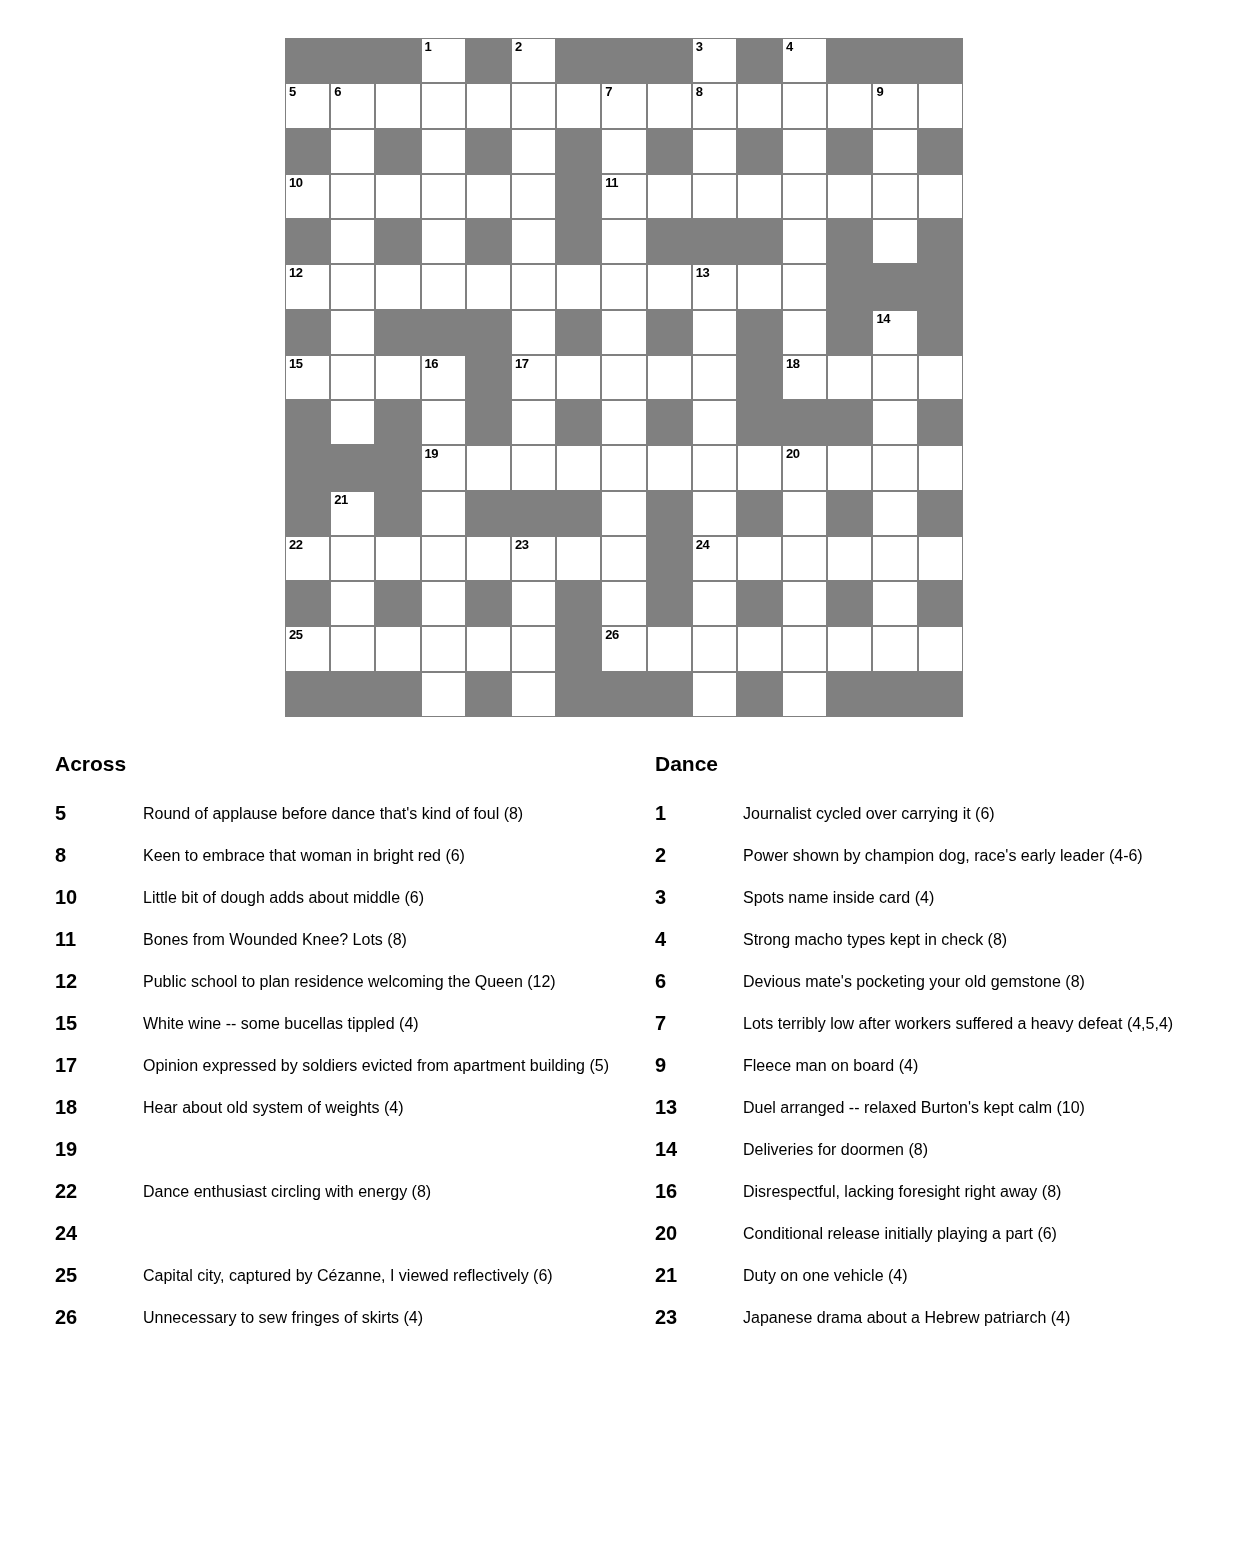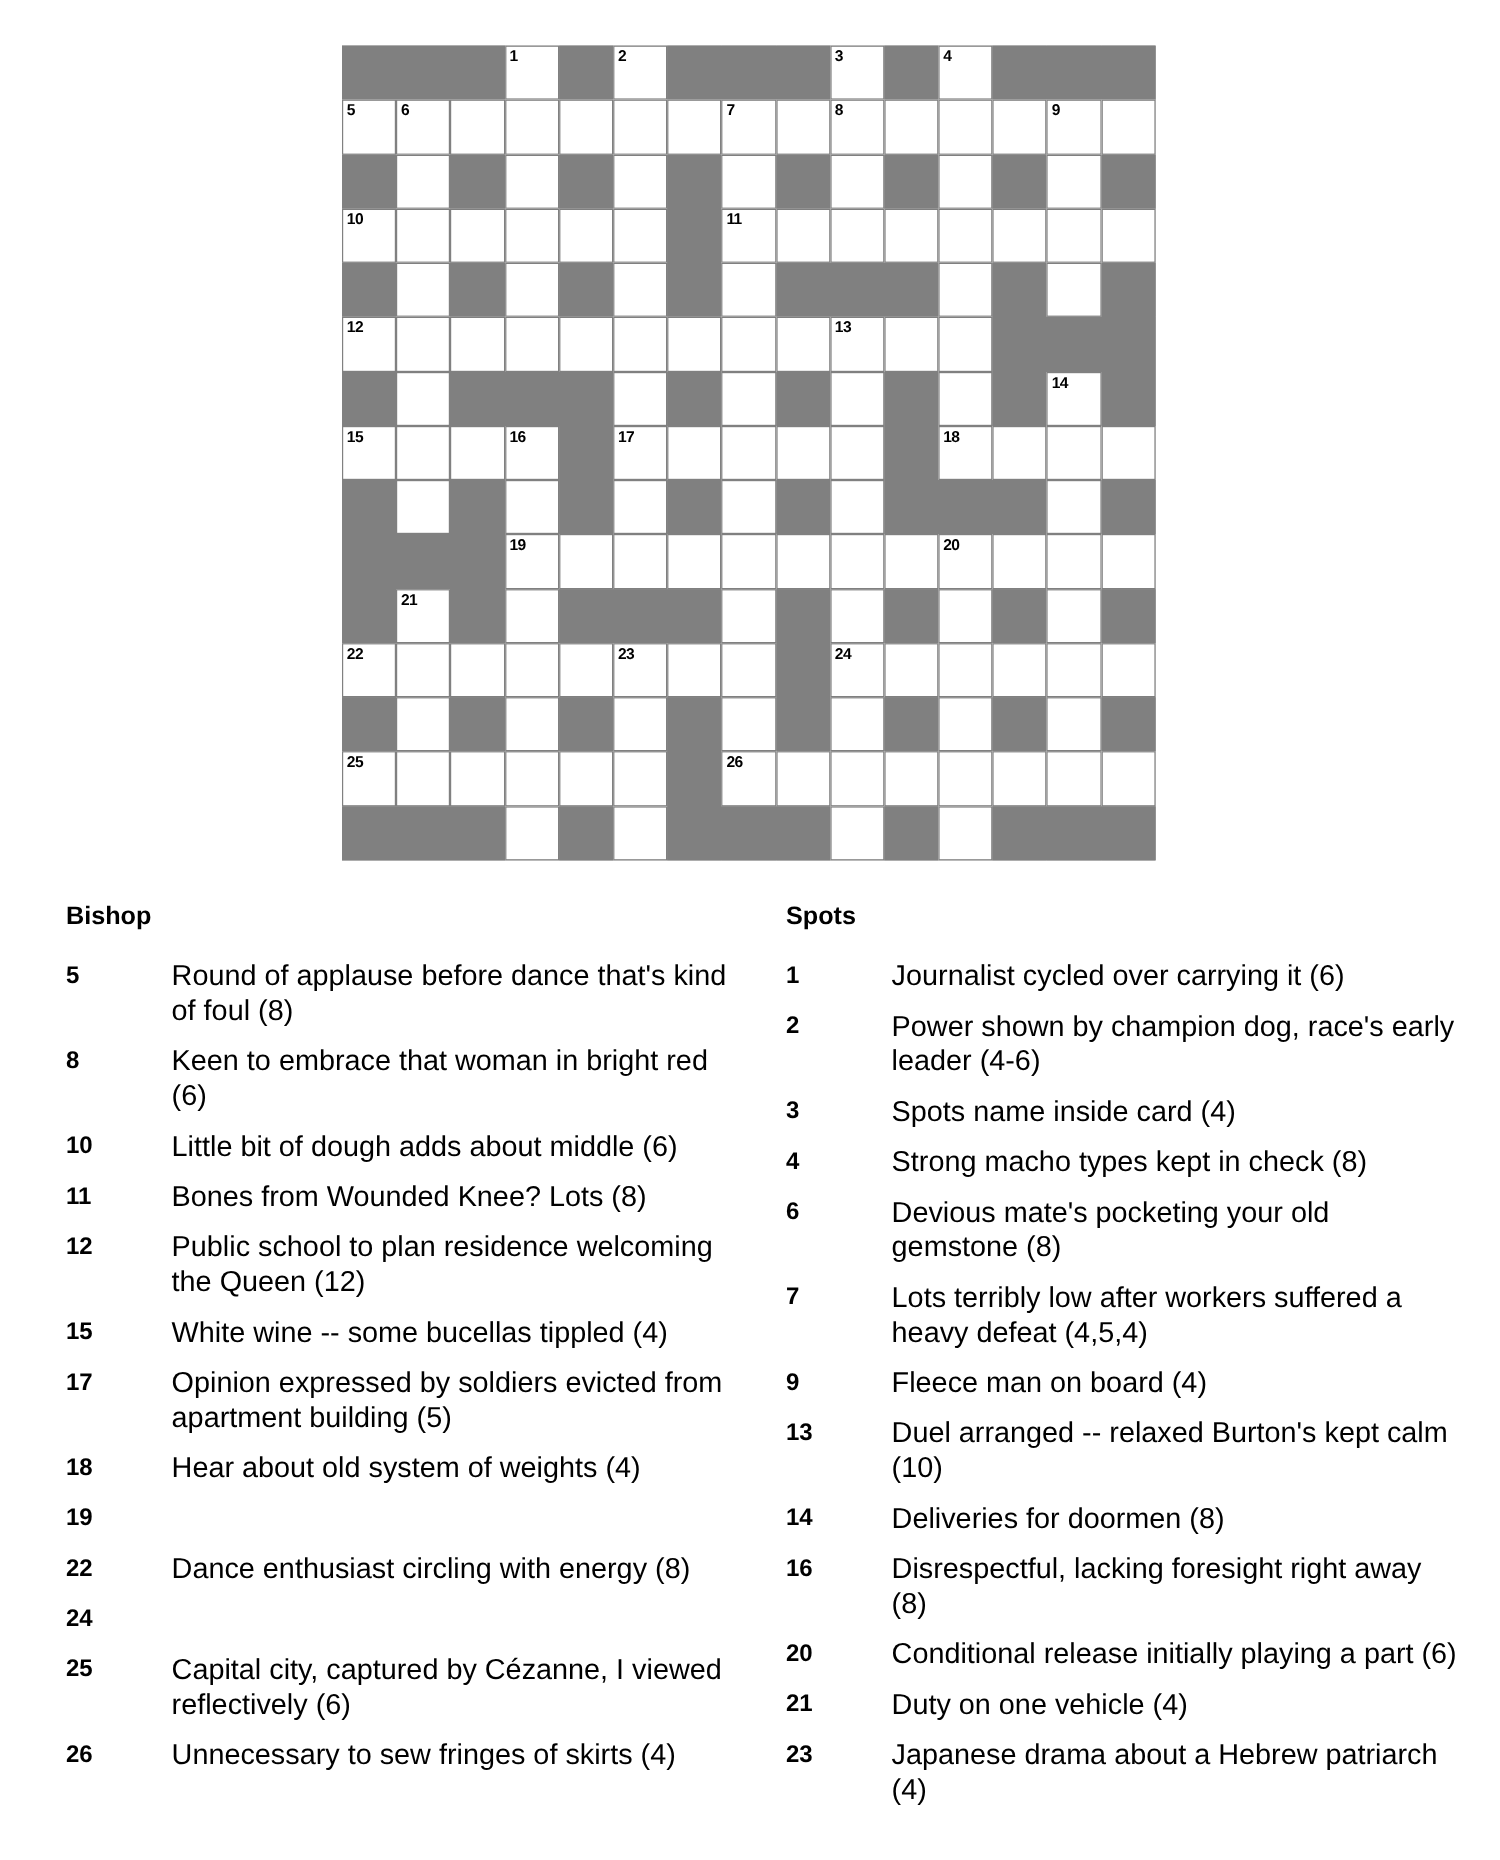--- a/index.html
+++ b/index.html
@@ -88,21 +88,21 @@
   }
   .clue-num {
     flex: 0 0 88px;
     font-size: 20px;
     font-weight: 700;
     line-height: 29px;
     color: #000000;
   }
   .clue-text {
     flex: 1 1 auto;
-    font-size: 24px;
+    font-size: 16px;
     font-weight: 400;
     line-height: 29px;
     color: #000000;
   }
 </style>
 </head>
 <body>
 
 <div id="grid-wrap">
   <div id="grid">
@@ -382,21 +382,21 @@
       <div class="cell open"></div>
       <div class="cell block"></div>
       <div class="cell block"></div>
       <div class="cell block"></div>
     </div>
 </div>
 
 <div id="clues">
 
   <div class="clue-col" id="col-across">
-    <div class="clue-head">Bishop</div>
+    <div class="clue-head">Across</div>
     <ul class="clue-list" id="across-list">
         <li class="clue-row">
           <span class="clue-num">5</span>
           <span class="clue-text">Round of applause before dance that's kind of foul (8)</span>
         </li>
         <li class="clue-row">
           <span class="clue-num">8</span>
           <span class="clue-text">Keen to embrace that woman in bright red (6)</span>
         </li>
         <li class="clue-row">
@@ -438,21 +438,21 @@
           <span class="clue-text">Capital city, captured by Cézanne, I viewed reflectively (6)</span>
         </li>
         <li class="clue-row">
           <span class="clue-num">26</span>
           <span class="clue-text">Unnecessary to sew fringes of skirts (4)</span>
         </li>
       </ul>
   </div>
 
   <div class="clue-col" id="col-down">
-    <div class="clue-head">Spots</div>
+    <div class="clue-head">Dance</div>
     <ul class="clue-list" id="down-list">
         <li class="clue-row">
           <span class="clue-num">1</span>
           <span class="clue-text">Journalist cycled over carrying it (6)</span>
         </li>
         <li class="clue-row">
           <span class="clue-num">2</span>
           <span class="clue-text">Power shown by champion dog, race's early leader (4-6)</span>
         </li>
         <li class="clue-row">

